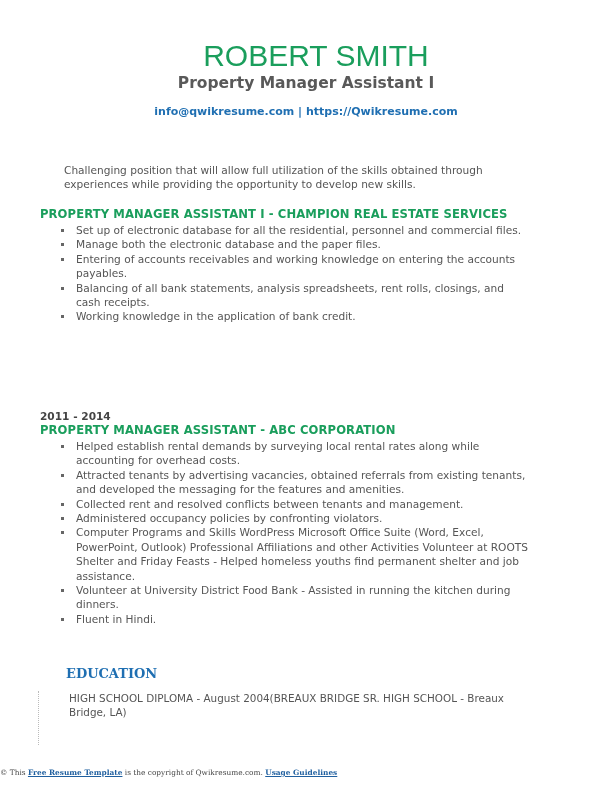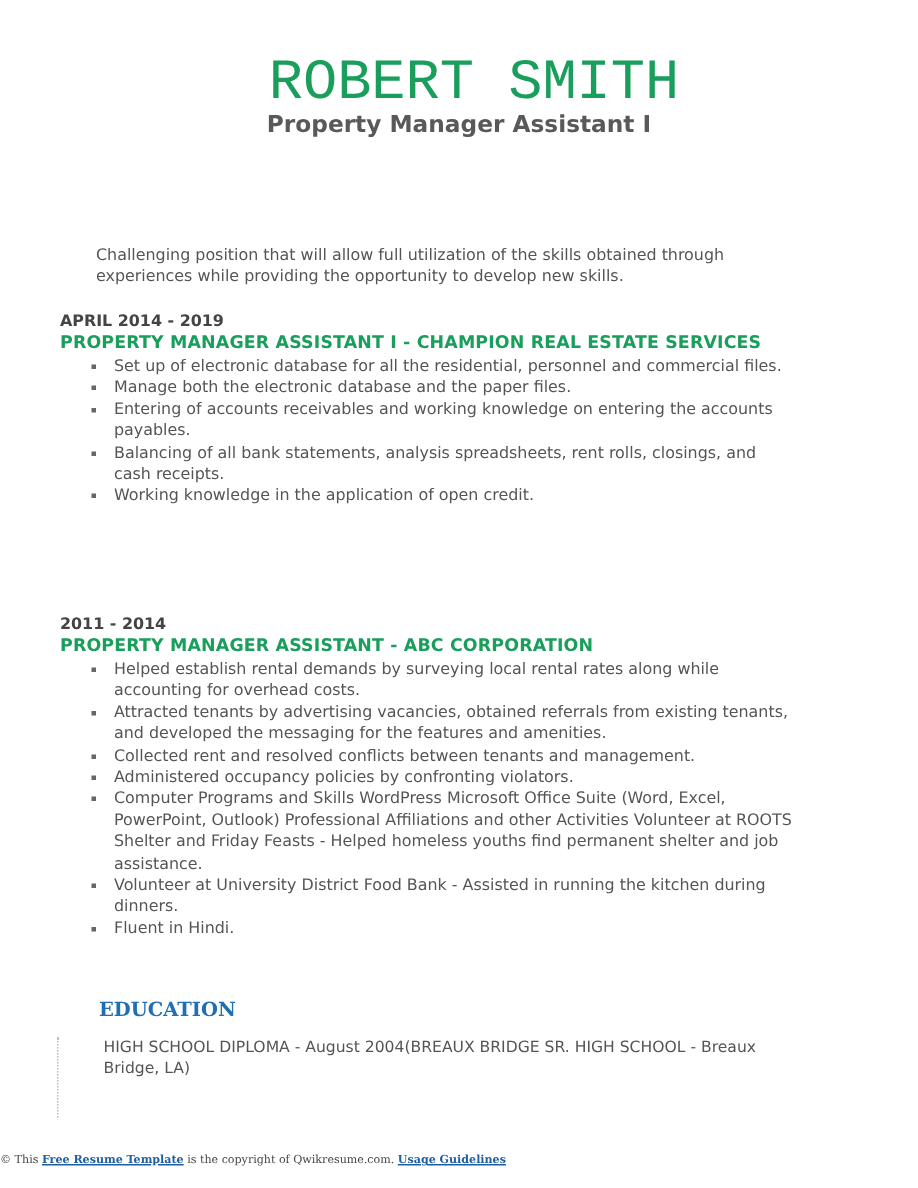--- a/index.html
+++ b/index.html
@@ -1,20 +1,20 @@
 <!DOCTYPE html>
 <html><head>
   <meta charset="utf-8">
   <style>
     * { margin: 0; padding: 0; box-sizing: border-box; }
     html, body { width: 612px; height: 792px; background: #ffffff; overflow: hidden; }
     body { position: relative; font-family: "DejaVu Sans", sans-serif; color: #4a4a4a; }
 
     .header { position: absolute; left: 0; top: 38px; width: 612px; text-align: center; }
-    .name { font-family: Liberation Mono, monospace; font-size: 38px; color: #1a9e5c; line-height: 36px; letter-spacing: 0px; font-weight: normal; margin-left: 20px; }
+    .name { font-family: Liberation Sans, sans-serif; font-size: 30px; color: #1a9e5c; line-height: 36px; letter-spacing: 0px; font-weight: normal; margin-left: 20px; }
     .title { font-family: "DejaVu Sans", sans-serif; font-size: 15.5px; font-weight: bold; color: #595959; line-height: 20px; margin-top: -1px; }
     .contact { margin-top: 12px; font-size: 11px; font-weight: bold; color: #1f6fb2; line-height: 14px; }
     .contact .sep { color: #1f6fb2; }
 
     .summary { position: absolute; left: 64px; top: 163px; width: 470px; font-size: 10.6px; line-height: 14px; color: #555; }
 
     .job { position: absolute; left: 40px; width: 500px; }
     .job-date { font-size: 10.6px; font-weight: bold; color: #444; line-height: 14px; }
     .job-title { font-size: 11.6px; font-weight: bold; color: #1a9e5c; line-height: 14px; letter-spacing: 0.1px; }
     .bullets { list-style: none; margin-top: 2px; }
@@ -30,33 +30,35 @@
 
     .footer { position: absolute; left: 0; top: 768px; width: 587px; text-align: left; font-family: "DejaVu Serif", serif; font-size: 7.4px; color: #444; }
     .footer a { color: #1f5f9f; text-decoration: underline; font-weight: bold; }
   </style>
 </head>
 <body>
 
 <div class="header">
   <div class="name">ROBERT SMITH</div>
   <div class="title">Property Manager Assistant I</div>
+  <div class="contact">
+    <span>info@qwikresume.com</span><span class="sep"> | </span><span>https://Qwikresume.com</span>
+  </div>
 </div>
 
 <p class="summary">Challenging position that will allow full utilization of the skills obtained through experiences while providing the opportunity to develop new skills.</p>
 
 <div class="job job1">
-  <div class="job-date">APRIL 2014 - 2019</div>
   <div class="job-title">PROPERTY MANAGER ASSISTANT I - CHAMPION REAL ESTATE SERVICES</div>
   <ul class="bullets">
     <li>Set up of electronic database for all the residential, personnel and commercial files.</li>
     <li>Manage both the electronic database and the paper files.</li>
     <li>Entering of accounts receivables and working knowledge on entering the accounts payables.</li>
     <li>Balancing of all bank statements, analysis spreadsheets, rent rolls, closings, and cash receipts.</li>
-    <li>Working knowledge in the application of open credit.</li>
+    <li>Working knowledge in the application of bank credit.</li>
   </ul>
 </div>
 
 <div class="job job2">
   <div class="job-date">2011 - 2014</div>
   <div class="job-title">PROPERTY MANAGER ASSISTANT - ABC CORPORATION</div>
   <ul class="bullets">
     <li>Helped establish rental demands by surveying local rental rates along while accounting for overhead costs.</li>
     <li>Attracted tenants by advertising vacancies, obtained referrals from existing tenants, and developed the messaging for the features and amenities.</li>
     <li>Collected rent and resolved conflicts between tenants and management.</li>

